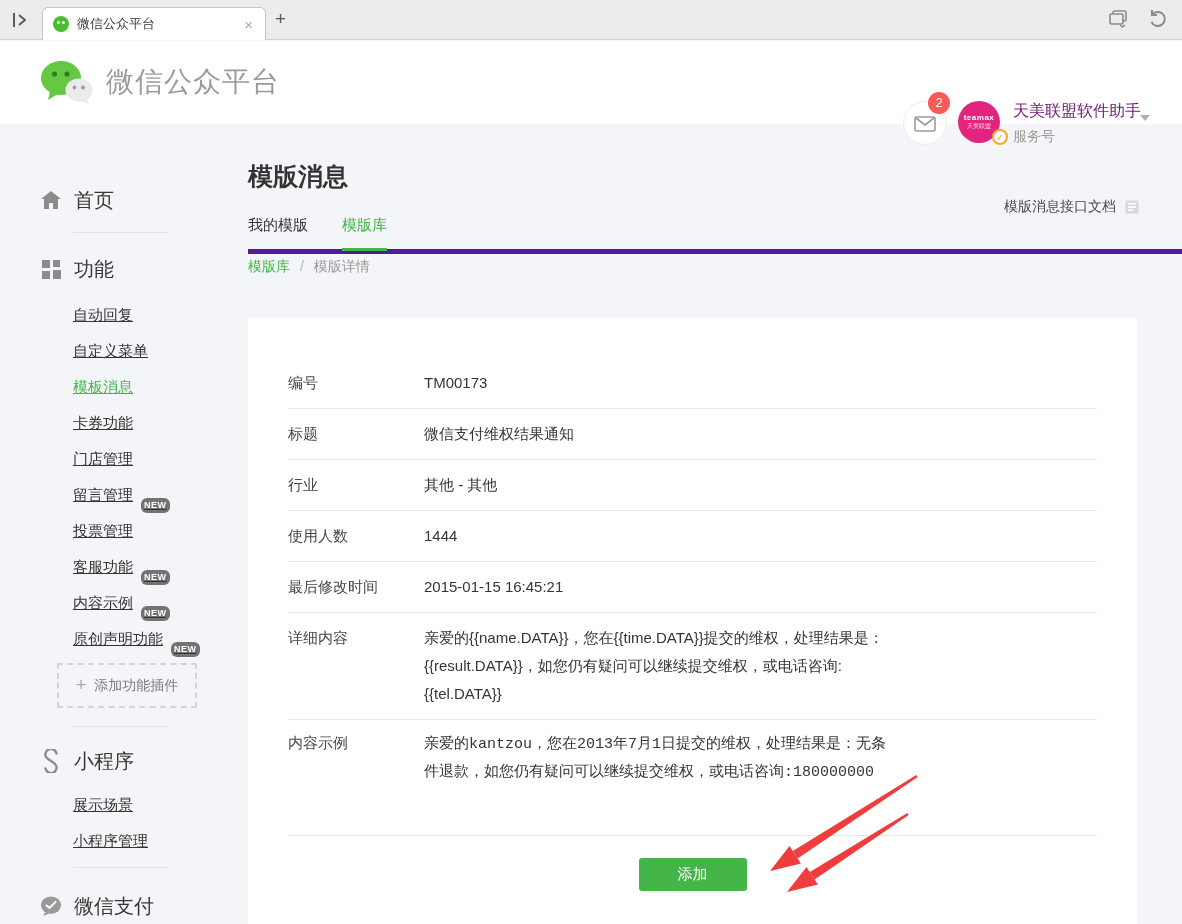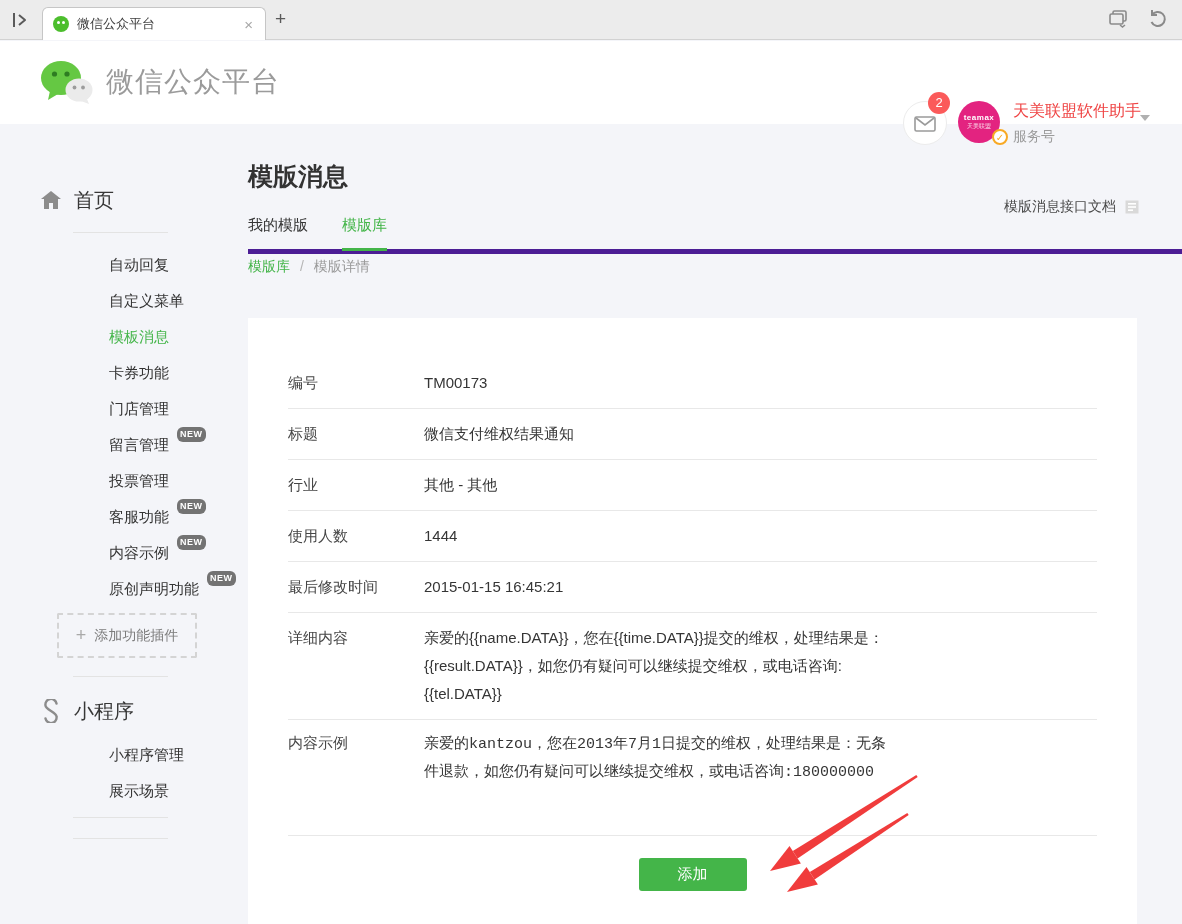--- a/index.html
+++ b/index.html
@@ -32,33 +32,33 @@
   .mail-badge { position:absolute; left:928px; top:51px; min-width:22px; height:22px; border-radius:11px;
     background:#fb5a5a; color:#fff; font-size:13px; text-align:center; line-height:22px; padding:0 2px; }
   .avatar { position:absolute; left:958px; top:60px; width:42px; height:42px; border-radius:50%;
     background:#e32380; color:#fff; display:flex; flex-direction:column; align-items:center; justify-content:center; cursor:pointer; }
   .avatar .t1 { font-size:8px; font-weight:bold; letter-spacing:0.5px; }
   .avatar .t2 { font-size:6px; opacity:.85; }
   .verify-badge { position:absolute; left:992px; top:88px; width:16px; height:16px; border-radius:50%;
     background:#fff; border:2px solid #f8a924; color:#f8a924; font-size:10px; font-weight:bold;
     display:flex; align-items:center; justify-content:center; }
   .account { position:absolute; left:1013px; top:60px; cursor:pointer; }
-  .account-name { font-size:16px; color:#ef4444; white-space:nowrap; }
+  .account-name { font-size:16px; color:#701a75; white-space:nowrap; }
   .account-type { font-size:14px; color:#9b9b9b; margin-top:6px; }
   .caret { position:absolute; left:1140px; top:74px; width:0; height:0;
     border-left:5px solid transparent; border-right:5px solid transparent; border-top:6px solid #b0b0b0; }
 
   
   .sidebar { position:absolute; left:0; top:124px; width:248px; bottom:0; }
   .side-section { display:flex; align-items:center; gap:12px; padding-left:40px;
     font-size:20px; color:#373737; height:28px; cursor:pointer; }
   .side-section .sicon { width:22px; height:22px; flex:none; display:flex; align-items:center; justify-content:center; }
   .side-divider { margin-left:73px; width:95px; border-top:1px solid #e3e3e3; }
-  .side-sub { padding-left:109px; font-size:15px; color:#353535; height:36px; line-height:36px;
-    cursor:pointer; display:flex; align-items:flex-start; gap:8px; white-space:nowrap; }
+  .side-sub { padding-left:73px; font-size:15px; color:#353535; height:36px; line-height:36px;
+    cursor:pointer; display:flex; align-items:flex-end; gap:8px; white-space:nowrap;text-decoration:underline; }
   .side-sub.active { color:#44b549; }
   .new-badge { display:inline-block; background:#737373; color:#fff; font-size:9px; font-weight:bold;
     line-height:13px; padding:1px 3px; border-radius:6px; letter-spacing:.5px; }
   .add-plugin { margin:6px 0 0 57px; width:140px; height:45px; border:2px dashed #d4d4d4; border-radius:2px;
     display:flex; align-items:center; justify-content:center; gap:8px; color:#7c7c7c; font-size:14px; cursor:pointer; }
   .add-plugin .plus { font-size:18px; color:#a9a9a9; }
   .mt42{margin-top:62px}.mt22{margin-top:22px}.mt20{margin-top:20px}.mt24{margin-top:24px}
   .mt18{margin-top:18px}.mt14{margin-top:14px}.mt12{margin-top:12px}.mt8{margin-top:8px}
 
   
@@ -150,20 +150,31 @@
   <div class="side-section mt42">
     <span class="sicon">
       <svg width="22" height="20" viewBox="0 0 22 20">
           <path d="M11 1 L21 9 H18 V19 H13 V13 H9 V19 H4 V9 H1 Z" fill="#8c8c8c"></path>
         </svg>
     </span>
     <span>首页</span>
   </div>
   <div class="side-divider mt18"></div>
 
+  <div class="side-section mt22">
+    <span class="sicon">
+      <svg width="20" height="20" viewBox="0 0 20 20">
+          <rect x="1" y="1" width="8" height="8" fill="#8c8c8c"></rect>
+          <rect x="12" y="1" width="7" height="7" fill="#8c8c8c"></rect>
+          <rect x="1" y="12" width="8" height="8" fill="#8c8c8c"></rect>
+          <rect x="12" y="11" width="8" height="9" fill="#8c8c8c"></rect>
+        </svg>
+    </span>
+    <span>功能</span>
+  </div>
 
   <div class="mt14">
     <div class="side-sub">
         <span>自动回复</span>
       </div>
     <div class="side-sub">
         <span>自定义菜单</span>
       </div>
     <div class="side-sub active">
         <span>模板消息</span>
@@ -204,28 +215,38 @@
   <div class="side-section mt20">
     <span class="sicon">
       <svg width="22" height="24" viewBox="0 0 22 24">
           <path d="M16.5 4.5 A5.5 5.5 0 1 0 5.5 6.5 C5.5 10.5 16.5 13.5 16.5 17.5 A5.5 5.5 0 1 1 5.5 19.5" fill="none" stroke="#8c8c8c" stroke-width="2.4" stroke-linecap="round"></path>
         </svg>
     </span>
     <span>小程序</span>
   </div>
   <div class="mt12">
     <div class="side-sub">
+        <span>展示场景</span>
+      </div>
+    <div class="side-sub">
         <span>小程序管理</span>
       </div>
-    <div class="side-sub">
-        <span>展示场景</span>
-      </div>
   </div>
   <div class="side-divider mt8"></div>
 
+  <div class="side-section mt24">
+    <span class="sicon">
+      <svg width="24" height="22" viewBox="0 0 24 22">
+          <ellipse cx="12" cy="10" rx="11" ry="9.5" fill="#9a9a9a"></ellipse>
+          <path d="M5 18 L4 22 L10 19 Z" fill="#9a9a9a"></path>
+          <path d="M7 10.5 L10.5 13 L17 6.5" fill="none" stroke="#fff" stroke-width="2.2" stroke-linecap="round" stroke-linejoin="round"></path>
+        </svg>
+    </span>
+    <span>微信支付</span>
+  </div>
   <div class="side-divider mt20"></div>
 </aside>
 
 <main class="main">
   <h1 class="page-title">模版消息</h1>
 
   <div class="doc-link">
     <span>模版消息接口文档</span>
     <svg width="16" height="16" viewBox="0 0 16 16">
         <rect x="1.5" y="1.5" width="13" height="13" fill="#d9d9d9"></rect>

